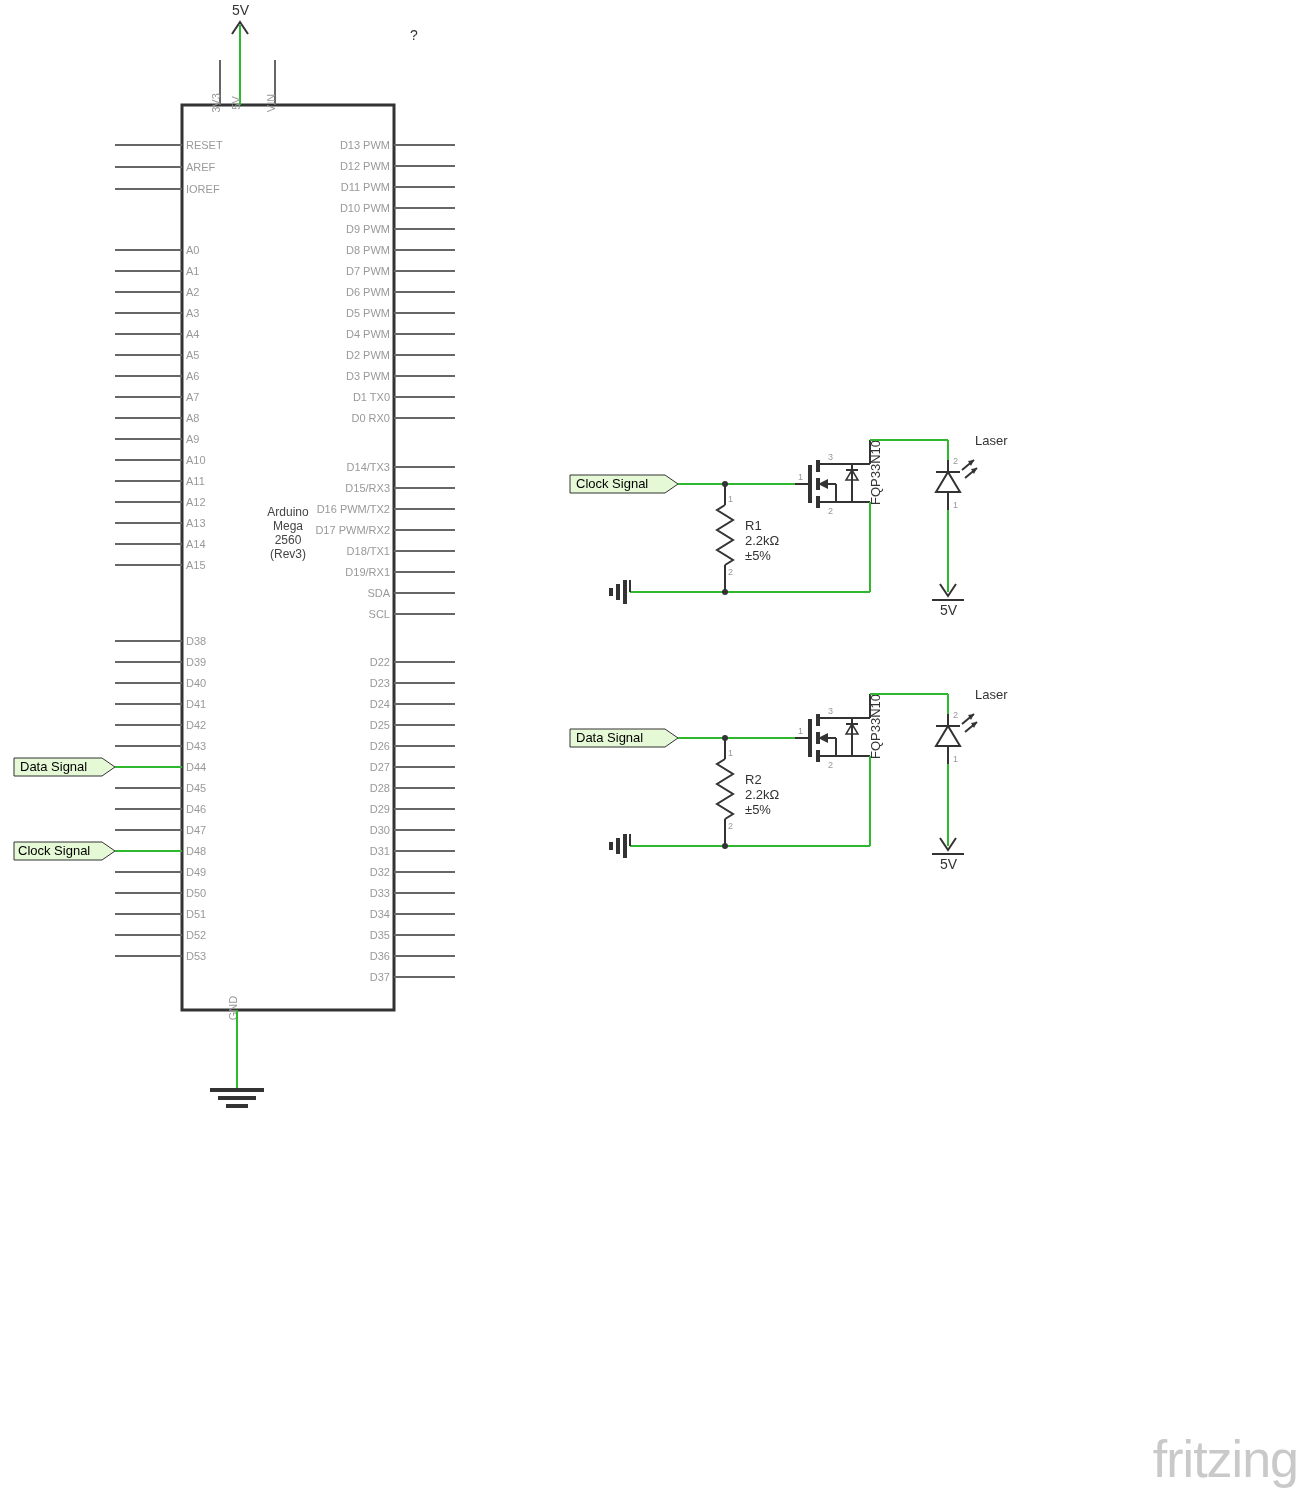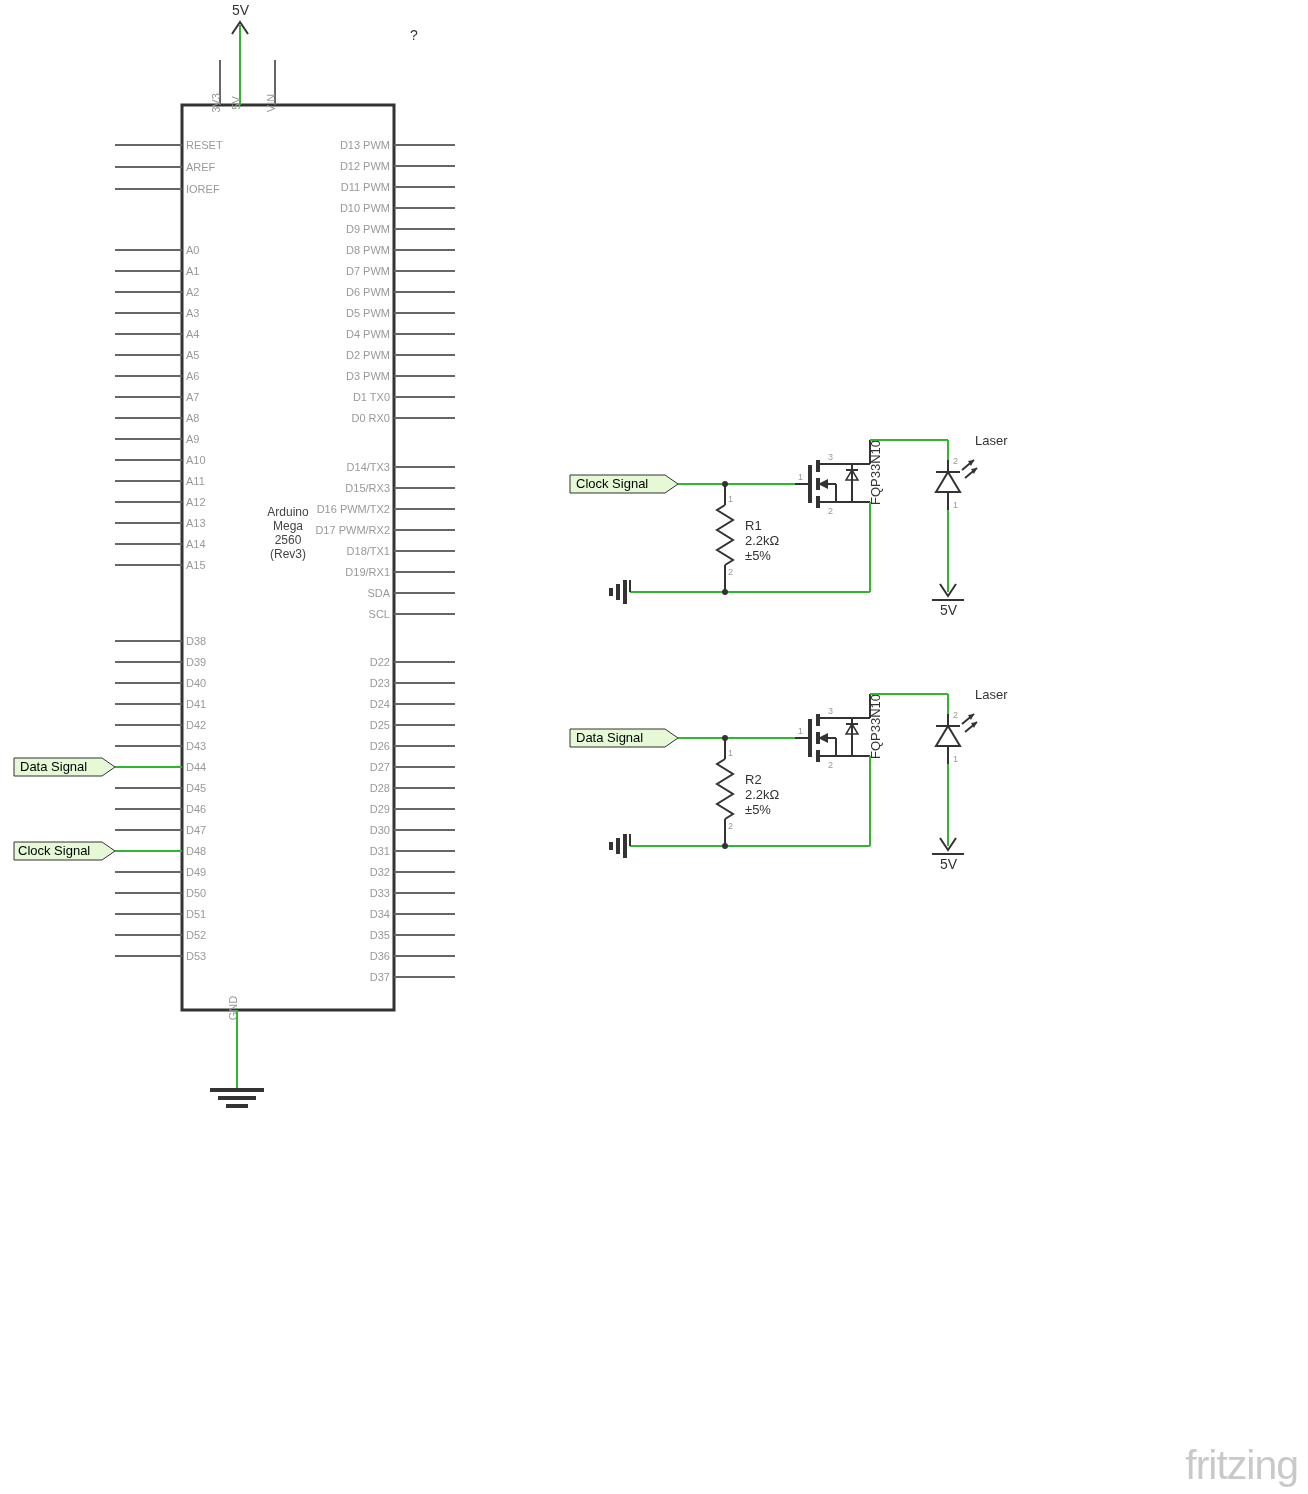--- a/index.html
+++ b/index.html
@@ -47,21 +47,21 @@
   .thick-black { stroke: #333; stroke-width: 4; fill: none; }
   .thin-black { stroke: #333; stroke-width: 2; fill: none; }
   .comp-text { font-size: 13px; fill: #333; }
   .small-text { font-size: 9px; fill: #999; }
   .vlabel { font-size: 14px; fill: #333; }
   .fritzing {
     position: absolute;
     right: 10px;
     bottom: 5px;
     font-family: "Segoe UI", Arial, sans-serif;
-    font-size: 41px;
+    font-size: 52px;
     font-weight: 300;
     color: #c9c9c9;
     letter-spacing: -1px;
   }
 </style>
 </head>
 <body>
 
 
 

